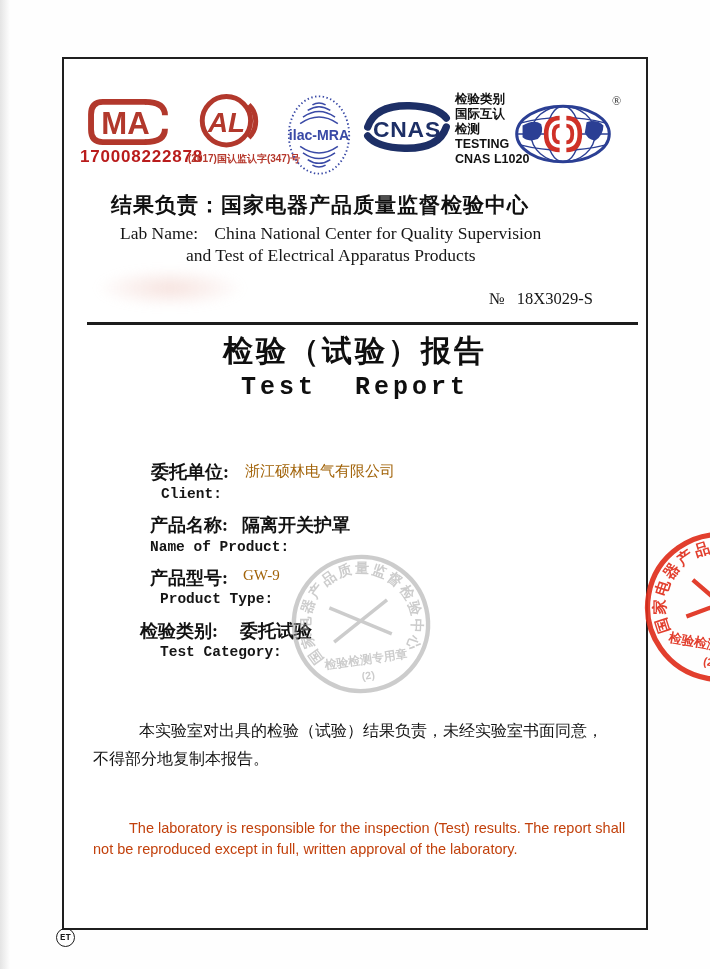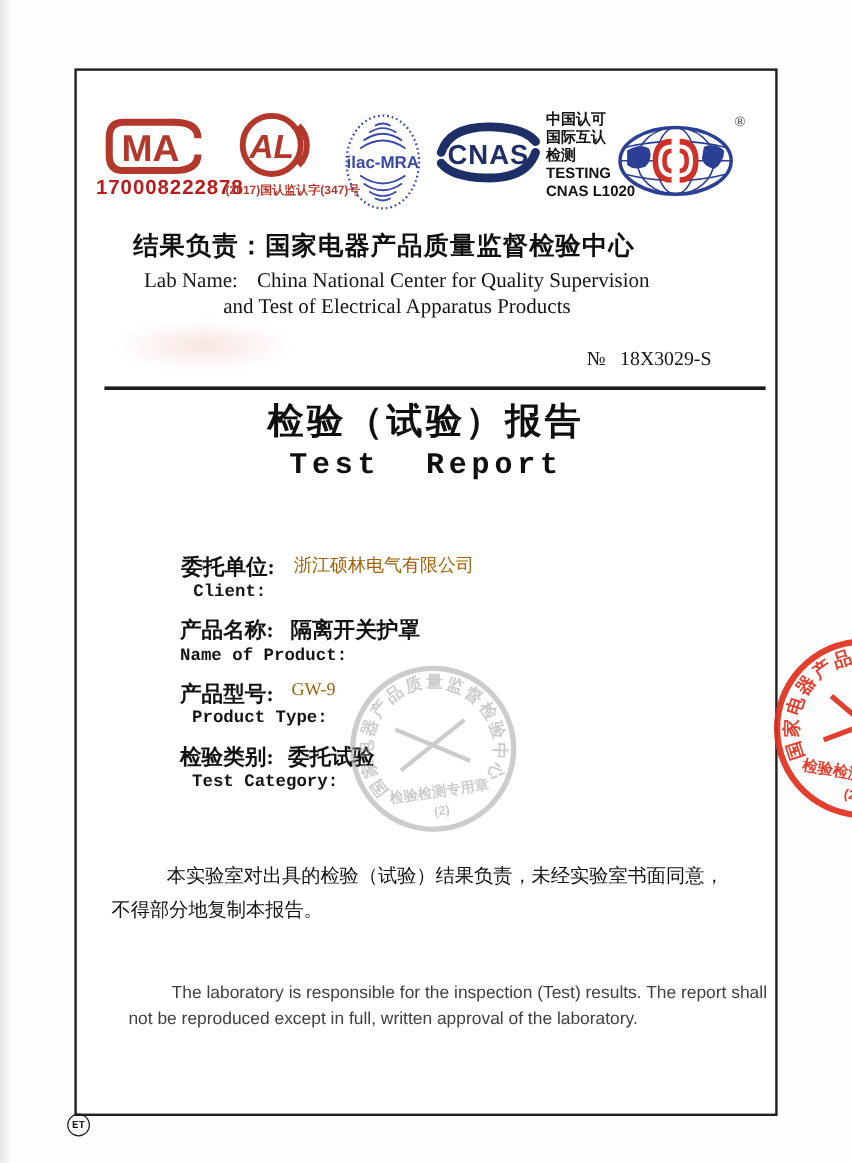--- a/index.html
+++ b/index.html
@@ -64,21 +64,21 @@
     font-family:"Liberation Mono","DejaVu Sans Mono",monospace;
     font-weight:bold;font-size:25px;letter-spacing:4px;white-space:pre;color:#0f0f0f;
   }
   
   .f-zh{font-size:18px;font-weight:600;white-space:nowrap;color:#121212;}
   .f-val{font-size:15px;white-space:nowrap;color:#a16207;}
   .f-en{font-family:"Liberation Mono","DejaVu Sans Mono",monospace;font-size:14.5px;font-weight:700;white-space:nowrap;color:#151515;}
   
   .disc-zh{left:93px;top:717px;width:540px;font-size:16px;line-height:28px;color:#131313;}
   .disc-zh .indent{padding-left:46px;}
-  .disc-en{left:107px;top:818px;width:545px;font-family:"Liberation Sans",sans-serif;font-size:14.5px;line-height:21px;color:#404040;}
+  .disc-en{left:93px;top:818px;width:545px;font-family:"Liberation Sans",sans-serif;font-size:14.5px;line-height:21px;color:#c2410c;}
   .disc-en .indent{padding-left:36px;}
   
   .stamp{position:absolute;}
   .stamp-ghost{color:#9b9b9b;opacity:.5;transform:rotate(-8deg);}
   .stamp-red{color:#e02f1d;opacity:.92;transform:rotate(10deg);}
   .stamp text{font-family:"Liberation Sans",sans-serif;font-weight:bold;}
   
   .footer-mark{
     left:56px;top:928px;width:17px;height:17px;border:1.6px solid #1c1c1c;border-radius:50%;
     font-family:"Liberation Mono",monospace;font-size:9px;font-weight:bold;
@@ -122,21 +122,21 @@
   <text x="35" y="49" text-anchor="middle" font-size="15" font-weight="bold" fill="currentColor">ilac-MRA</text>
 </svg>
 
 <svg class="abs" style="left:362px;top:100px;color:#1d2f66" width="90" height="54" viewBox="0 0 110 64">
   <path d="M 7 32 Q 16 5 58 6 Q 92 7 103 21" fill="none" stroke="currentColor" stroke-width="9" stroke-linecap="round"></path>
   <path d="M 103 32 Q 94 59 52 58 Q 18 57 7 43" fill="none" stroke="currentColor" stroke-width="9" stroke-linecap="round"></path>
   <text x="55" y="44" text-anchor="middle" font-size="28" font-weight="bold" fill="currentColor" letter-spacing="1">CNAS</text>
 </svg>
 
 <div class="abs cnas-lines">
-  <div>中国认可</div>
+  <div>检验类别</div>
   <div>国际互认</div>
   <div>检测</div>
   <div>TESTING</div>
   <div>CNAS L1020</div>
 </div>
 
 <svg class="abs" style="left:512px;top:102px" width="102" height="64" viewBox="0 0 120 76">
   <ellipse cx="60" cy="38" rx="55" ry="33" fill="#fff" stroke="#2b3f94" stroke-width="3.5"></ellipse>
   <path d="M 9 25 Q 60 12 111 25" fill="none" stroke="#2b3f94" stroke-width="1.6"></path>
   <path d="M 5 38 L 115 38" fill="none" stroke="#2b3f94" stroke-width="1.6"></path>
@@ -172,21 +172,21 @@
 <div class="abs f-en" style="left:161px;top:486px">Client:</div>
 
 <div class="abs f-zh" style="left:150px;top:513px">产品名称:</div>
 <div class="abs f-zh" style="left:242px;top:513px">隔离开关护罩</div>
 <div class="abs f-en" style="left:150px;top:539px">Name of Product:</div>
 
 <div class="abs f-zh" style="left:150px;top:566px">产品型号:</div>
 <div class="abs f-val" style="left:243px;top:567px">GW-9</div>
 <div class="abs f-en" style="left:160px;top:591px">Product Type:</div>
 
-<div class="abs f-zh" style="left:150px;top:619px">检验类别:</div>
+<div class="abs f-zh" style="left:140px;top:619px">检验类别:</div>
 <div class="abs f-zh" style="left:240px;top:619px">委托试验</div>
 <div class="abs f-en" style="left:160px;top:644px">Test Category:</div>
 
 <svg class="stamp stamp-ghost" style="left:286px;top:549px" width="150" height="150" viewBox="0 0 170 170">
   <circle cx="85" cy="85" r="76" fill="none" stroke="currentColor" stroke-width="5"></circle>
   <g fill="currentColor" font-weight="bold">
       <text x="33.78903961418223" y="112.22935064158165" transform="rotate(-118 33.78903961418223 112.22935064158165)" text-anchor="middle" font-size="16">国</text>
       <text x="27.854312808985185" y="94.91818710585183" transform="rotate(-99.84615384615384 27.854312808985185 94.91818710585183)" text-anchor="middle" font-size="16">家</text>
       <text x="27.608628831839034" y="76.61963512498517" transform="rotate(-81.6923076923077 27.608628831839034 76.61963512498517)" text-anchor="middle" font-size="16">电</text>
       <text x="33.07644633810089" y="59.15537628209915" transform="rotate(-63.53846153846154 33.07644633810089 59.15537628209915)" text-anchor="middle" font-size="16">器</text>

